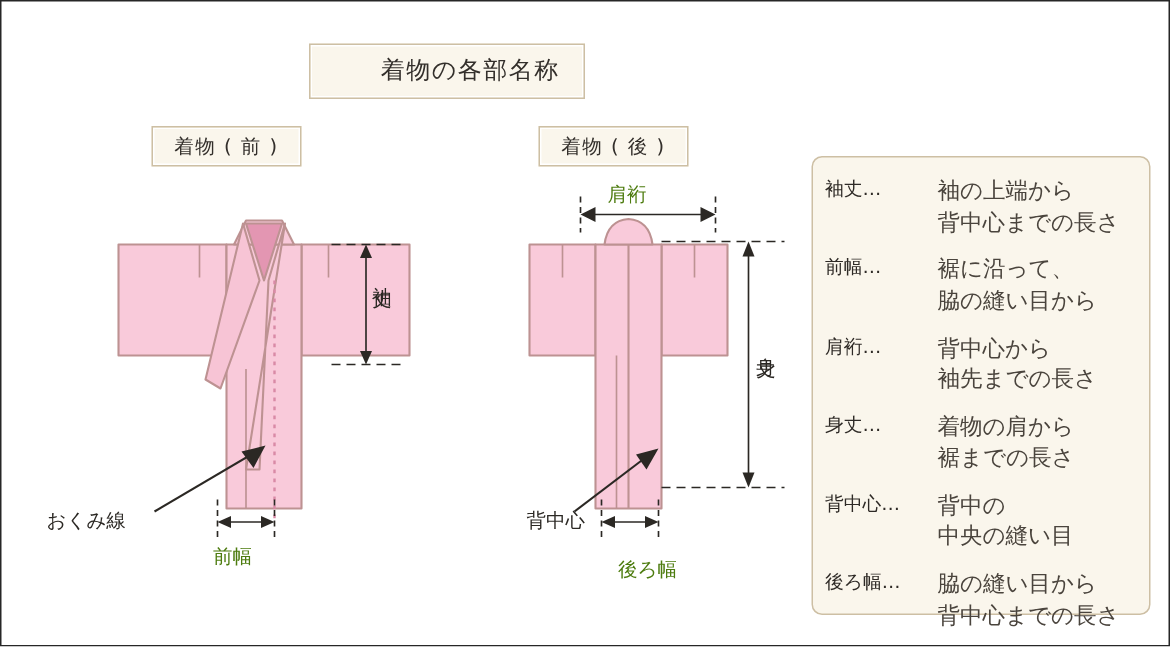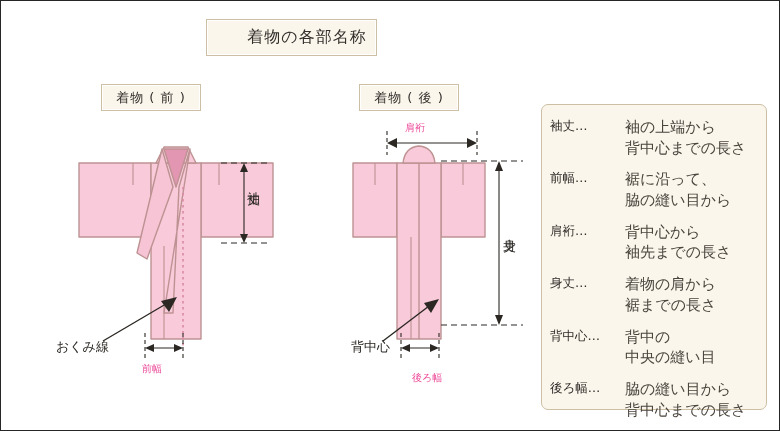--- a/index.html
+++ b/index.html
@@ -28,21 +28,21 @@
     box-shadow: 0 0 0 1px #ffffff inset;
     color: #332f2b;
     text-align: center;
     letter-spacing: 1px;
     box-sizing: border-box;
     display: flex;
     align-items: center;
     justify-content: center;
   }
   #main-title {
-    left: 205px; top: 18px; width: 171px; height: 37px;
+    left: 205px; top: 28px; width: 184px; height: 37px;
     font-size: 16px;
     padding-left: 31px;
   }
   .sectionbox {
     font-size: 13px;
     letter-spacing: 1px;
   }
   #front-heading { left: 100px; top: 83px; width: 100px; height: 27px; }
   #back-heading  { left: 358px; top: 83px; width: 100px; height: 27px; text-align: center; }
 
@@ -81,36 +81,36 @@
   
   .vlabel {
     font-size: 13px;
     color: #2b2824;
     writing-mode: vertical-rl;
     text-orientation: upright;
     letter-spacing: 1px;
     line-height: 1;
   }
   .hlabel {
-    font-size: 10px;
-    color: #ec4899;
+    font-size: 13px;
+    color: #4d7c0f;
     white-space: nowrap;
   }
   .calloutlabel {
     font-size: 13px;
     color: #2b2824;
     white-space: nowrap;
   }
 
   #lbl-sodetake { left: 246px; top: 180px; }
   #lbl-mitake   { left: 502px; top: 227px; }
   #lbl-katayuki { left: 404px; top: 120px; }
   #lbl-maehaba  { left: 141px; top: 361px; }
   #lbl-ushirohaba { left: 396px; top: 370px; margin-left: 15px; }
-  #lbl-okumisen { left: 55px;  top: 337px; }
+  #lbl-okumisen { left: 30px;  top: 337px; }
   #lbl-senakashin { left: 350px; top: 337px; }
 </style>
 </head>
 <body>
 
 <div id="frame">
 
   <div class="abs titlebox" id="main-title">着物の各部名称</div>
 
   <div class="abs titlebox sectionbox" id="front-heading">着物 ( 前 )</div>

